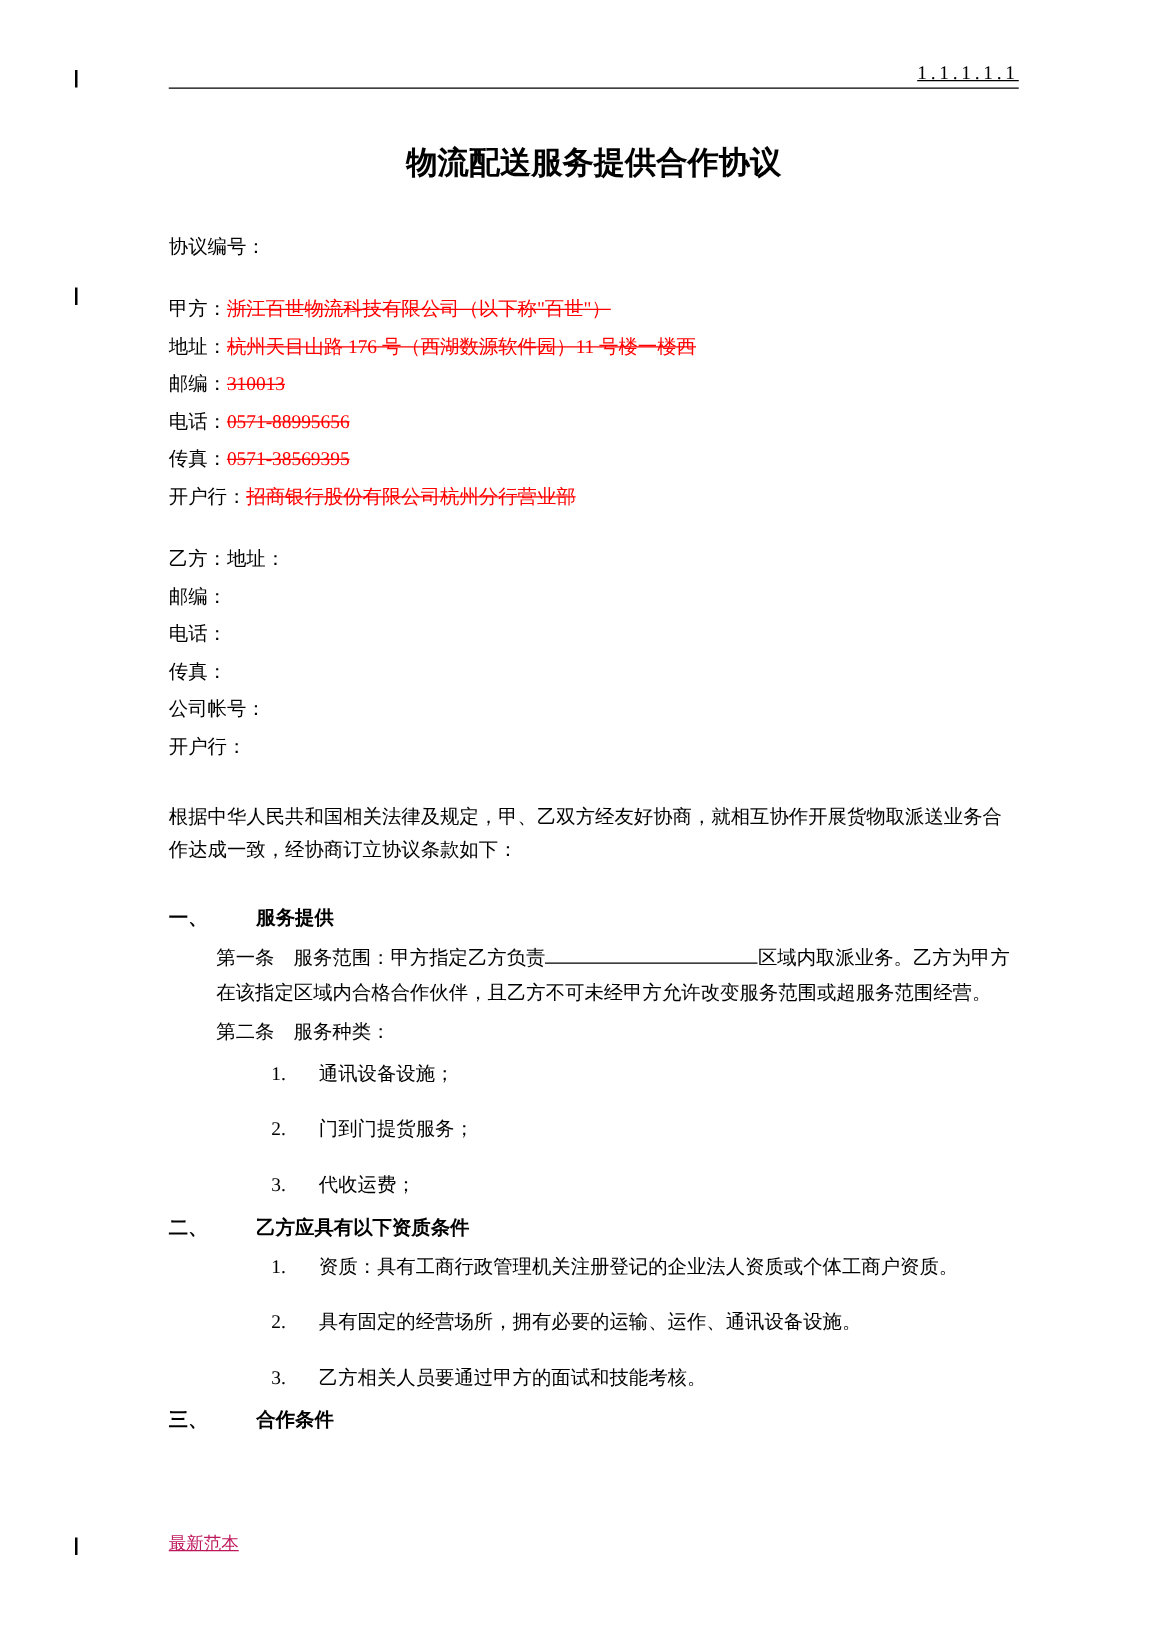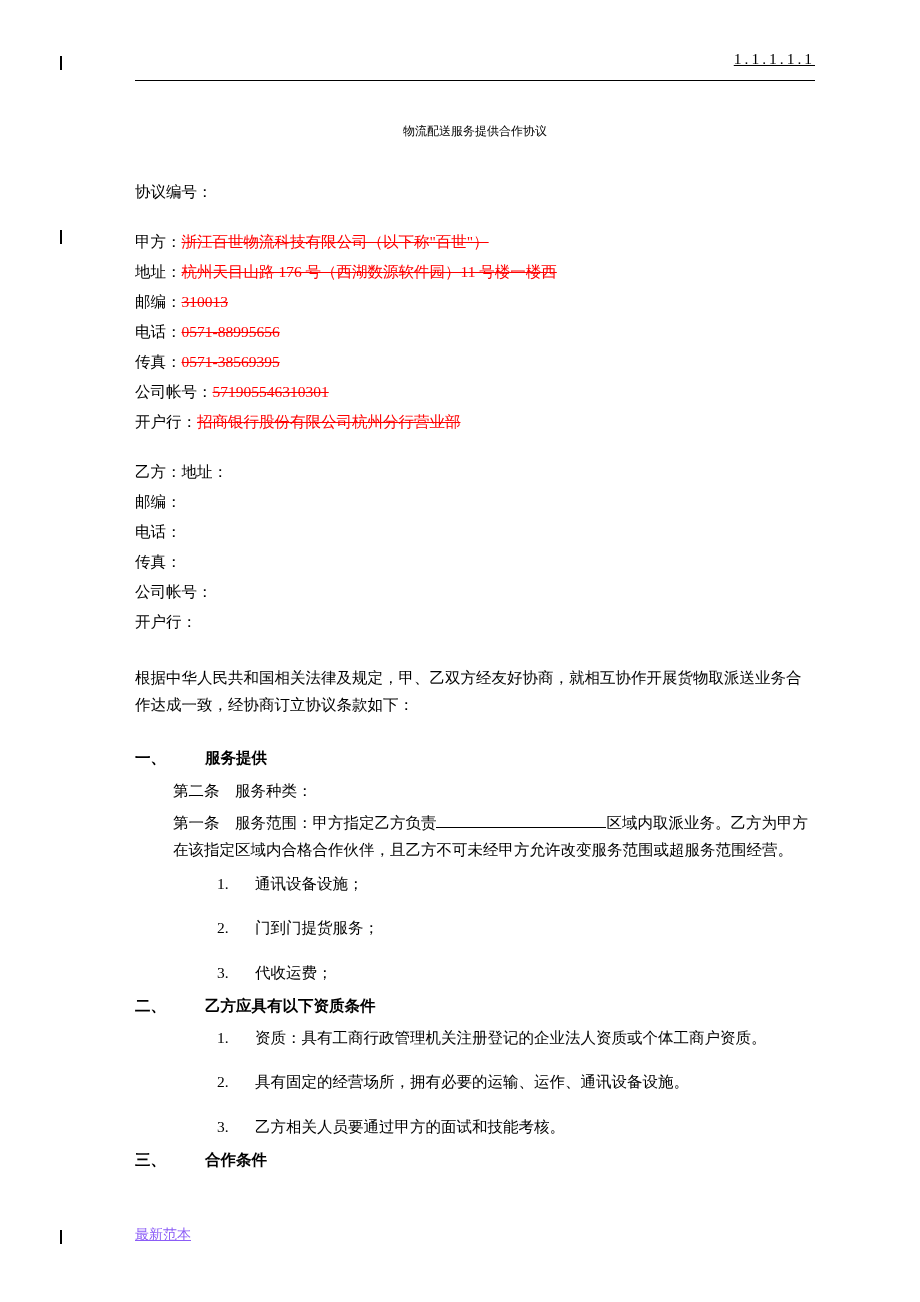--- a/index.html
+++ b/index.html
@@ -26,33 +26,33 @@
     position: absolute;
     left: 135px;
     top: 50px;
     width: 680px;
   }
 
   .header-row {
     display: flex;
     justify-content: flex-end;
     border-bottom: 1.5px solid #000000;
-    padding-bottom: 12px;
+    padding-bottom: 2px;
     margin-bottom: 42px;
     letter-spacing: 3px;
   }
   .header-num {
     text-decoration: underline;
     font-family: "SimSun", serif;
   }
 
   .title {
     text-align: center;
-    font-weight: normal;
-    font-size: 12px;
+    font-weight: bold;
+    font-size: 25px;
     margin-bottom: 40px;
   }
 
   .line { margin-bottom: 6px; line-height: 1.55; }
   .spacer { height: 20px; }
 
   .strike-red {
     color: #ff0000;
     text-decoration: line-through;
     text-decoration-color: #ff0000;
@@ -90,21 +90,21 @@
     line-height: 1.7;
     margin-bottom: 18px;
     margin-top: 8px;
   }
   .numitem .n { display: inline-block; width: 38px; }
 
   .footer-link {
     position: absolute;
     left: 135px;
     bottom: 58px;
-    color: #8b5cf6;
+    color: #be185d;
     text-decoration: underline;
     font-size: 14px;
   }
 </style>
 </head>
 <body>
 
 <div class="left-edit-bar b1"></div>
 <div class="left-edit-bar b2"></div>
 <div class="left-edit-bar b3"></div>
@@ -127,23 +127,20 @@
     <span>地址：</span><span class="strike-red">杭州天目山路 176 号（西湖数源软件园）11 号楼一楼西</span>
   </div>
   <div class="line">
     <span>邮编：</span><span class="strike-red">310013</span>
   </div>
   <div class="line">
     <span>电话：</span><span class="strike-red">0571-88995656</span>
   </div>
   <div class="line">
     <span>传真：</span><span class="strike-red">0571-38569395</span>
-  </div>
-  <div class="line">
-    <span>公司帐号：</span><span class="strike-red">571905546310301</span>
   </div>
   <div class="line">
     <span>开户行：</span><span class="strike-red">招商银行股份有限公司杭州分行营业部</span>
   </div>
 
   <div class="spacer"></div>
 
   <div class="line">乙方：地址：</div>
   <div class="line">邮编：</div>
   <div class="line">电话：</div>
@@ -153,29 +150,29 @@
 
   <div class="spacer"></div>
 
   <div class="preamble">根据中华人民共和国相关法律及规定，甲、乙双方经友好协商，就相互协作开展货物取派送业务合作达成一致，经协商订立协议条款如下：</div>
 
   <div class="section-head">
     <span class="hnum">一、</span><span>服务提供</span>
   </div>
 
   <div class="clause">
+    <span class="clause-label">第一条</span>
+    <span>服务范围：甲方指定乙方负责</span><span class="blank-under"></span><span>区域内取派业务。乙方为甲方在该指定区域内合格合作伙伴，且乙方不可未经甲方允许改变服务范围或超服务范围经营。</span>
+  </div>
+
+  <div class="clause">
     <span class="clause-label">第二条</span>
     <span>服务种类：</span>
   </div>
 
-  <div class="clause">
-    <span class="clause-label">第一条</span>
-    <span>服务范围：甲方指定乙方负责</span><span class="blank-under"></span><span>区域内取派业务。乙方为甲方在该指定区域内合格合作伙伴，且乙方不可未经甲方允许改变服务范围或超服务范围经营。</span>
-  </div>
-
   <div class="numitem">
     <span class="n">1.</span><span>通讯设备设施；</span>
   </div>
   <div class="numitem">
     <span class="n">2.</span><span>门到门提货服务；</span>
   </div>
   <div class="numitem" style="margin-bottom:6px;">
     <span class="n">3.</span><span>代收运费；</span>
   </div>
 

